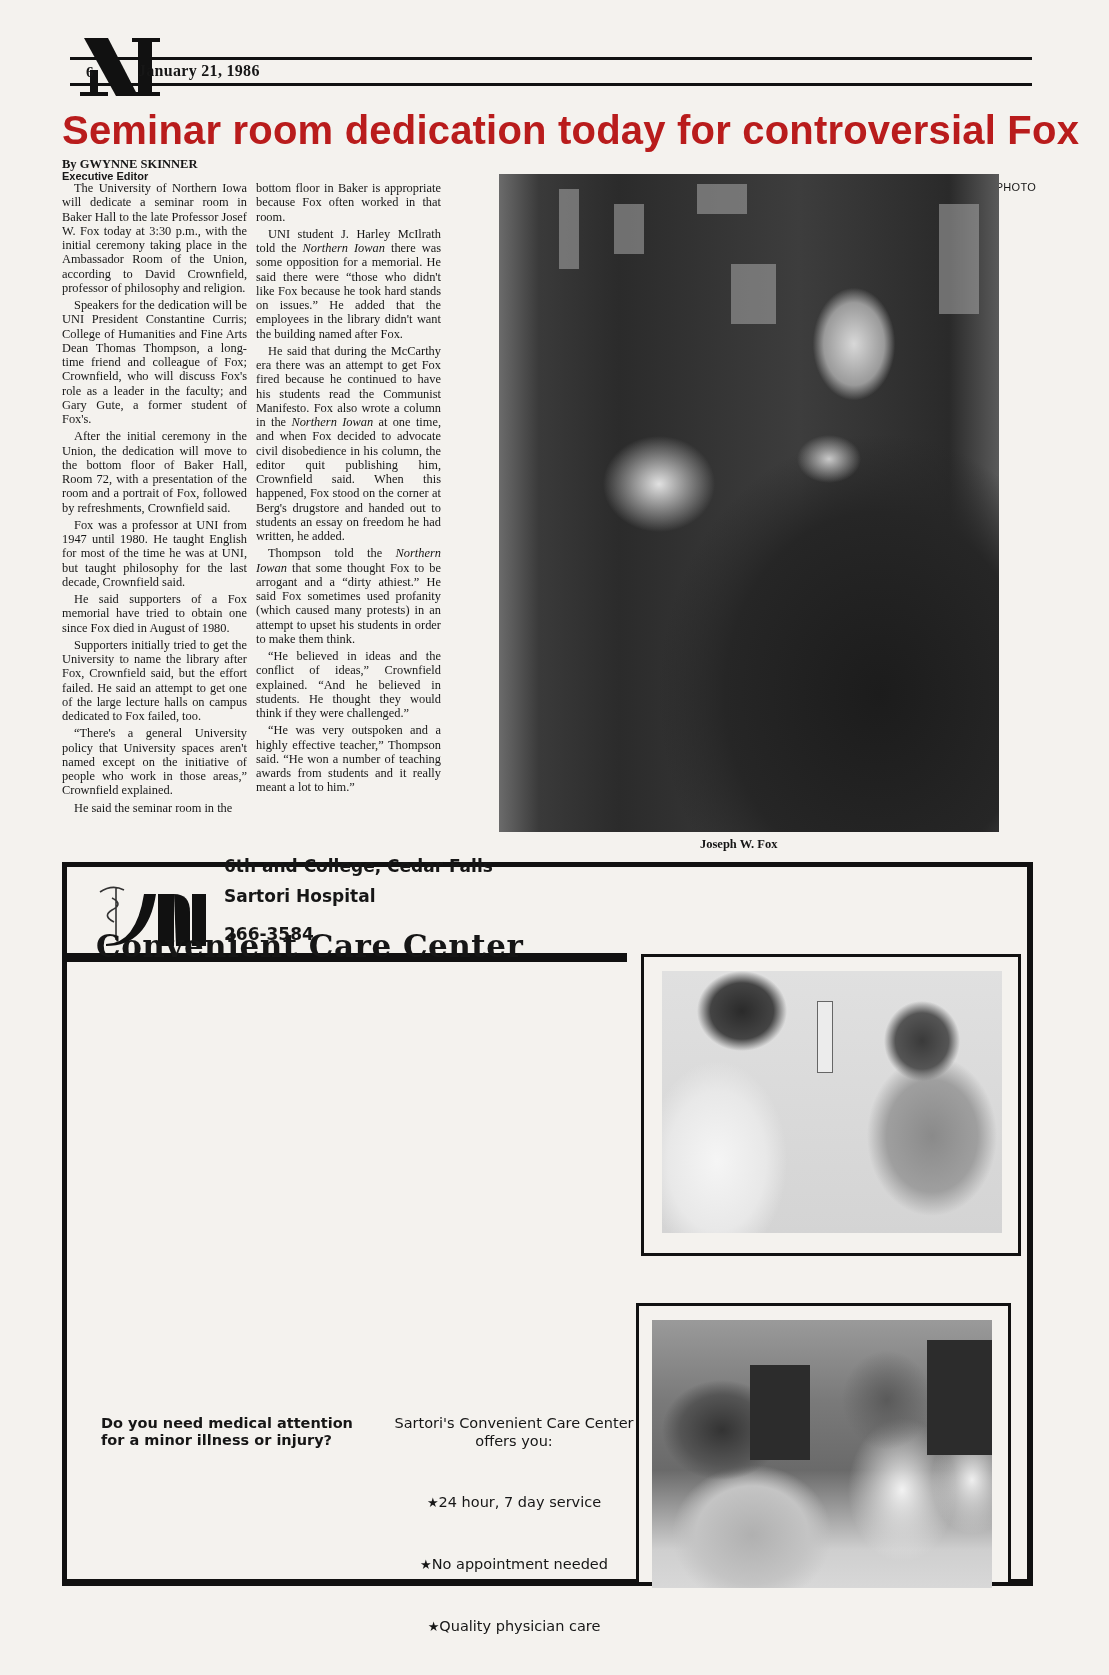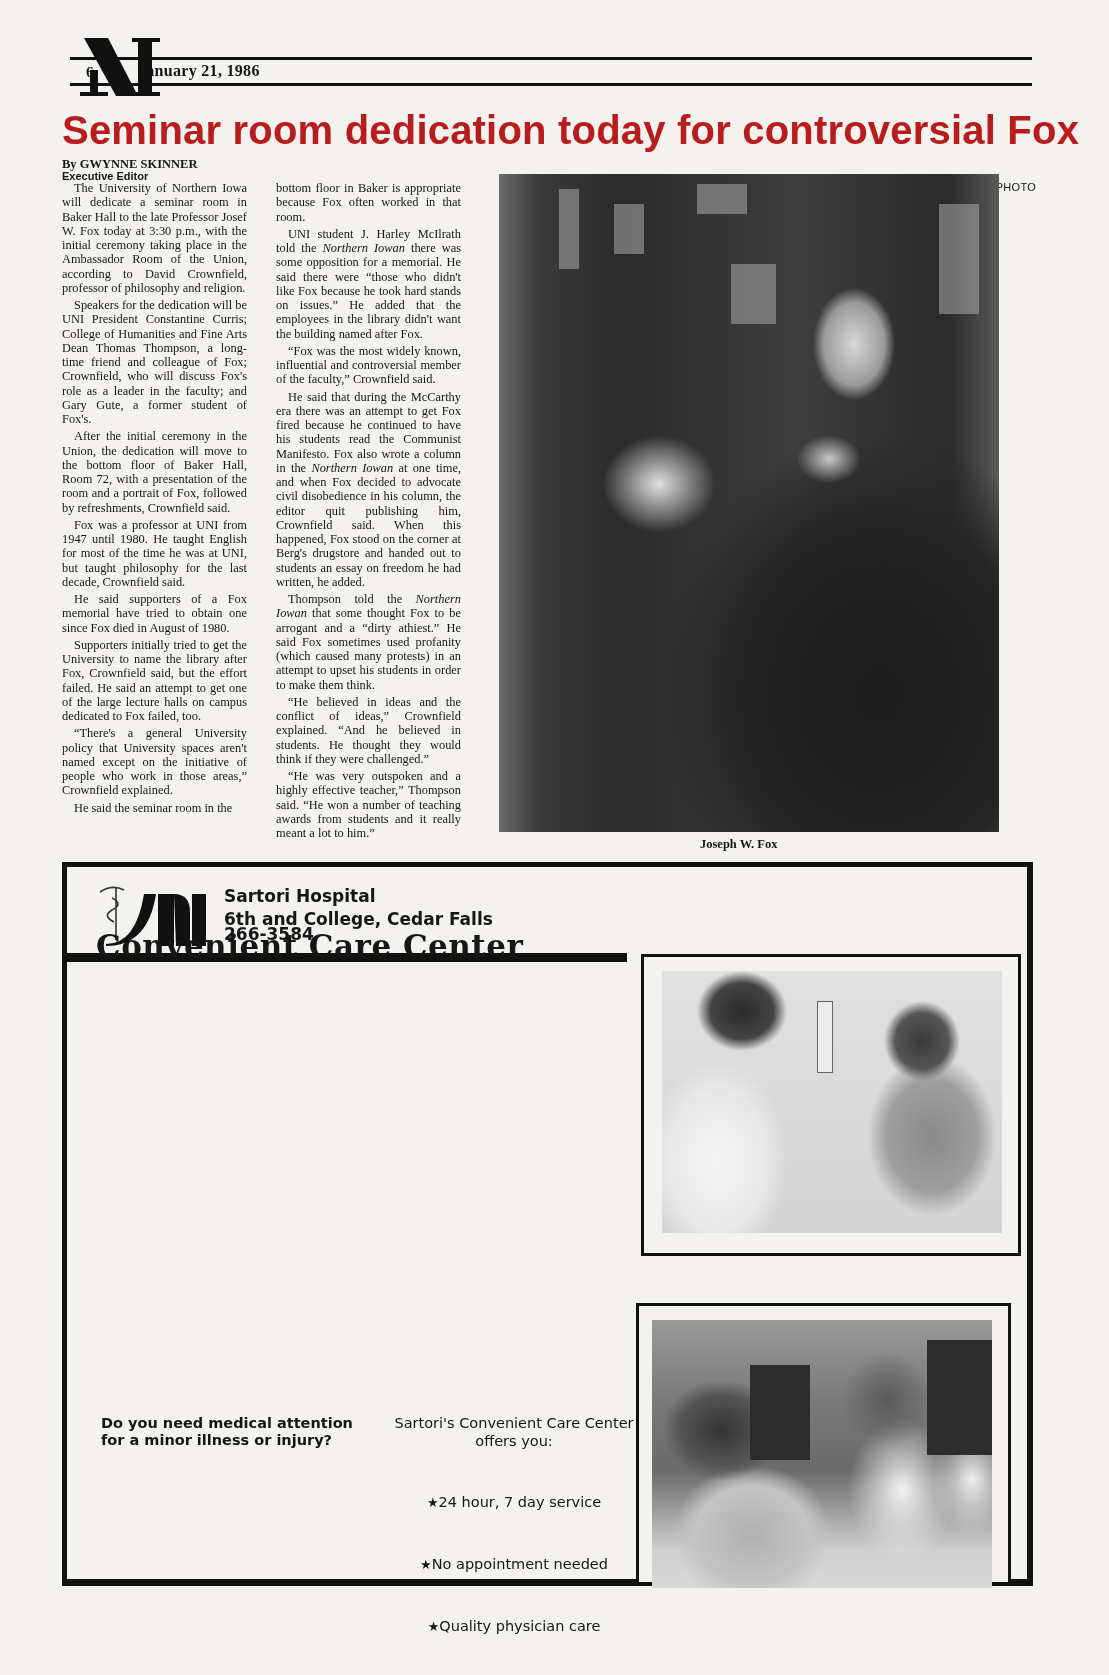--- a/index.html
+++ b/index.html
@@ -45,21 +45,21 @@
       linear-gradient(90deg, #6b6b6b 0px, #3a3a3a 40px, #2b2b2b 120px, #3d3d3d 300px, #2a2a2a 450px, #5a5a5a 500px);
   }
   .shelf { position: absolute; background: rgba(170,170,170,0.55); }
   .caption { position: absolute; left: 700px; top: 837px; font: bold 12.5px "Liberation Serif", serif; }
 
   
   .ad-frame { position: absolute; left: 62px; top: 862px; width: 971px; height: 724px; border: 5px solid #111; border-right-width: 6px; border-bottom-width: 7px; box-sizing: border-box; }
   .ad-topbar { position: absolute; left: 62px; top: 953px; width: 565px; height: 9px; background: #111; }
   .sartori-logo { position: absolute; left: 98px; top: 884px; width: 110px; height: 62px; }
   .sartori-name { position: absolute; left: 224px; top: 886px; font: bold 17px "DejaVu Sans", sans-serif; }
-  .sartori-addr { position: absolute; left: 224px; top: 909px; font: bold 17px "DejaVu Sans", sans-serif; text-align: right; }
+  .sartori-addr { position: absolute; left: 224px; top: 856px; font: bold 17px "DejaVu Sans", sans-serif; text-align: right; }
   .sartori-phone { position: absolute; left: 224px; top: 924px; font: bold 17px "DejaVu Sans", sans-serif; }
   .ad-title { position: absolute; left: 96px; top: 928px; font: bold 31px "DejaVu Serif", serif; letter-spacing: 0.5px; }
   .ad-question { position: absolute; left: 101px; top: 1415px; width: 270px; font: bold 14.5px "DejaVu Sans", sans-serif; line-height: 17px; }
   .ad-offers { position: absolute; left: 384px; top: 1415px; width: 260px; font: 14.5px "DejaVu Sans", sans-serif; line-height: 17.7px; text-align: center; }
   .ad-offers .item { padding-left: 13px; text-indent: -13px; margin-top: 44px; }
   .star { font-size: 13px; }
 
   .photo-box { position: absolute; border: 3px solid #111; background: #f4f2ee; box-sizing: border-box; }
   .photo-a {
     position: absolute; left: 662px; top: 971px; width: 340px; height: 262px;
@@ -107,24 +107,23 @@
   <p>The University of Northern Iowa will dedicate a seminar room in Baker Hall to the late Professor Josef W. Fox today at 3:30 p.m., with the initial ceremony taking place in the Ambassador Room of the Union, according to David Crownfield, professor of philosophy and religion.</p>
   <p>Speakers for the dedication will be UNI President Constantine Curris; College of Humanities and Fine Arts Dean Thomas Thompson, a long-time friend and colleague of Fox; Crownfield, who will discuss Fox's role as a leader in the faculty; and Gary Gute, a former student of Fox's.</p>
   <p>After the initial ceremony in the Union, the dedication will move to the bottom floor of Baker Hall, Room 72, with a presentation of the room and a portrait of Fox, followed by refreshments, Crownfield said.</p>
   <p>Fox was a professor at UNI from 1947 until 1980. He taught English for most of the time he was at UNI, but taught philosophy for the last decade, Crownfield said.</p>
   <p>He said supporters of a Fox memorial have tried to obtain one since Fox died in August of 1980.</p>
   <p>Supporters initially tried to get the University to name the library after Fox, Crownfield said, but the effort failed. He said an attempt to get one of the large lecture halls on campus dedicated to Fox failed, too.</p>
   <p>“There's a general University policy that University spaces aren't named except on the initiative of people who work in those areas,” Crownfield explained.</p>
   <p>He said the seminar room in the</p>
 </div>
 
-<div class="col" style="left:256px;margin-left:20px;">
+<div class="col" style="left:256px;">
   <p class="cont">bottom floor in Baker is appropriate because Fox often worked in that room.</p>
   <p><span>UNI student J. Harley McIlrath told the </span><i>Northern Iowan</i><span> there was some opposition for a memorial. He said there were “those who didn't like Fox because he took hard stands on issues.” He added that the employees in the library didn't want the building named after Fox.</span></p>
-  <p>“Fox was the most widely known, influential and controversial member of the faculty,” Crownfield said.</p>
   <p><span>He said that during the McCarthy era there was an attempt to get Fox fired because he continued to have his students read the Communist Manifesto. Fox also wrote a column in the </span><i>Northern Iowan</i><span> at one time, and when Fox decided to advocate civil disobedience in his column, the editor quit publishing him, Crownfield said. When this happened, Fox stood on the corner at Berg's drugstore and handed out to students an essay on freedom he had written, he added.</span></p>
   <p><span>Thompson told the </span><i>Northern Iowan</i><span> that some thought Fox to be arrogant and a “dirty athiest.” He said Fox sometimes used profanity (which caused many protests) in an attempt to upset his students in order to make them think.</span></p>
   <p>“He believed in ideas and the conflict of ideas,” Crownfield explained. “And he believed in students. He thought they would think if they were challenged.”</p>
   <p>“He was very outspoken and a highly effective teacher,” Thompson said. “He won a number of teaching awards from students and it really meant a lot to him.”</p>
 </div>
 
 <div class="credit">PUBLIC INFORMATION PHOTO</div>
 <div class="photo-main">
   <div class="shelf" style="left:60px; top:15px; width:20px; height:80px;"></div>
   <div class="shelf" style="left:115px; top:30px; width:30px; height:50px;"></div>

